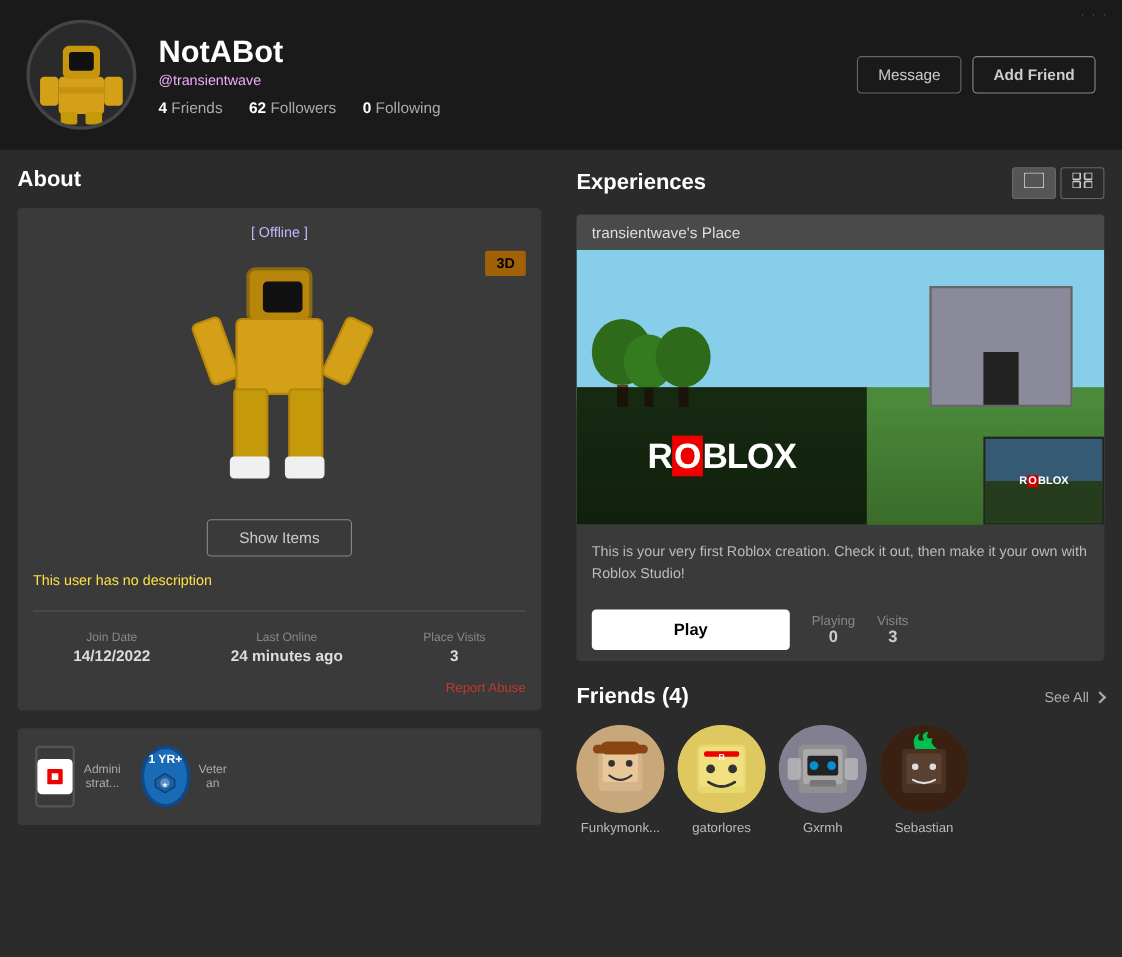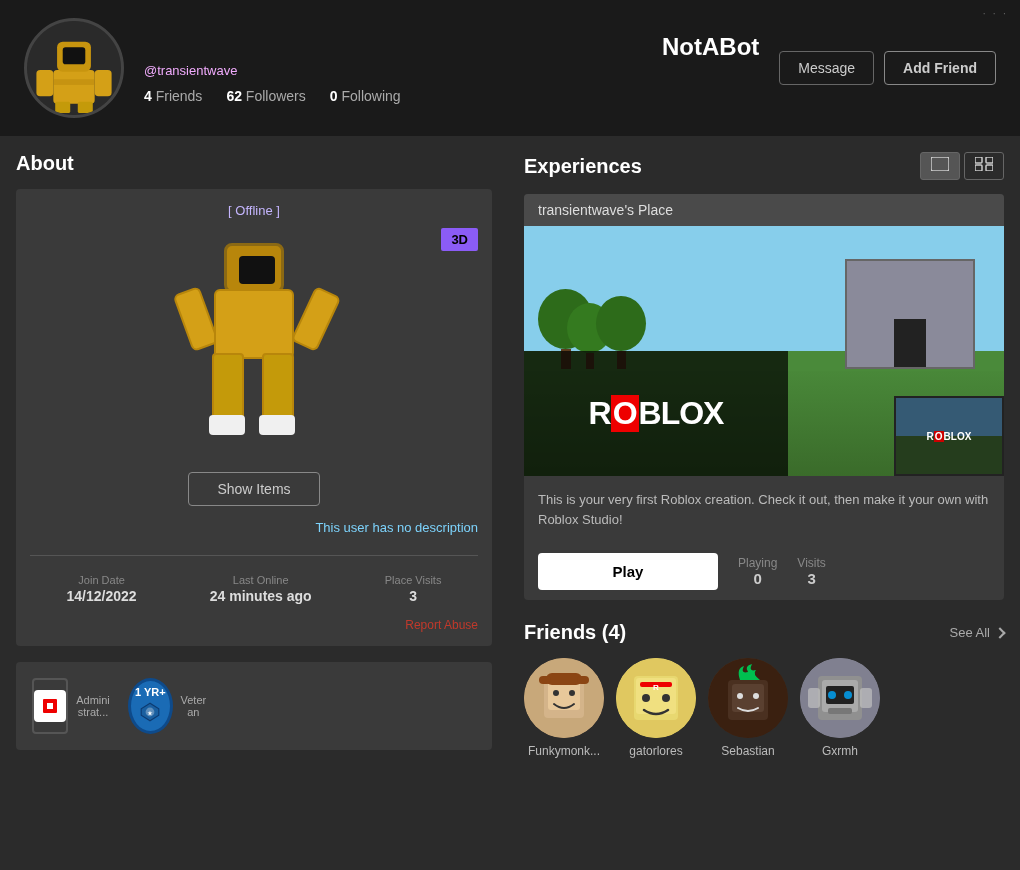--- a/index.html
+++ b/index.html
@@ -37,24 +37,23 @@
       flex-shrink: 0;
       border: 3px solid #444;
       display: flex;
       align-items: center;
       justify-content: center;
     }
     .header-info {
       flex: 1;
     }
     .header-username {
-      font-size: 24px;
+      font-size: 28px;
       font-weight: bold;
       color: #fff;
-      text-align: right;
     }
     .header-handle {
       font-size: 13px;
       color: #f0abfc;
       margin-top: 2px;
     }
     .header-stats {
       display: flex;
       gap: 24px;
       margin-top: 10px;
@@ -136,21 +135,21 @@
       display: flex;
       justify-content: center;
       align-items: center;
       height: 230px;
       background: #3a3a3a;
     }
     .btn-3d {
       position: absolute;
       top: 0;
       right: 0;
-      background: #8b5cf6;
+      background: #a16207;
       color: #000;
       border: none;
       padding: 4px 10px;
       font-size: 13px;
       font-weight: bold;
       cursor: pointer;
       border-radius: 2px;
     }
 
     
@@ -254,22 +253,22 @@
       margin: 14px auto 0;
       background: transparent;
       border: 1px solid #888;
       color: #ccc;
       padding: 8px 28px;
       border-radius: 4px;
       cursor: pointer;
       font-size: 14px;
     }
     .no-description {
-      text-align: right;
-      color: #7dd3fc;
+      text-align: left;
+      color: #fde047;
       font-size: 13px;
       margin-top: 14px;
       padding-bottom: 10px;
     }
     .divider {
       border: none;
       border-top: 1px solid #555;
       margin: 10px 0;
     }
     .stats-row {
@@ -830,48 +829,48 @@
               <rect x="24" y="24" width="32" height="5" rx="2" fill="#e00"></rect>
               <text x="40" y="32" text-anchor="middle" fill="#fff" font-size="8" font-weight="bold">R</text>
               <circle cx="30" cy="40" r="4" fill="#333"></circle>
               <circle cx="50" cy="40" r="4" fill="#333"></circle>
               <path d="M28 52 Q40 60 52 52" stroke="#333" stroke-width="2.5" fill="none" stroke-linecap="round"></path>
             </svg>
           </div>
           <div class="friend-name">gatorlores</div>
         </div>
         <div class="friend-item">
-          <div class="friend-avatar fa-sebastian">
-            <svg viewBox="0 0 80 80" width="80" height="80">
-              <circle cx="40" cy="40" r="40" fill="#3a2010"></circle>
-              <rect x="20" y="22" width="40" height="40" rx="4" fill="#4a3020"></rect>
-              <rect x="24" y="26" width="32" height="28" rx="3" fill="#5a4030"></rect>
-              <circle cx="32" cy="38" r="3" fill="#ddd"></circle>
-              <circle cx="48" cy="38" r="3" fill="#ddd"></circle>
-              <path d="M30 50 Q40 56 50 50" stroke="#ddd" stroke-width="2" fill="none" stroke-linecap="round"></path>
-
-              <path d="M32 22 Q28 10 36 8 Q32 16 40 14 Q36 8 44 6 Q40 14 48 12 Q44 16 52 22" fill="#00c050" stroke="none"></path>
-            </svg>
-          </div>
-          <div class="friend-name">Sebastian</div>
-        </div>
-        <div class="friend-item">
           <div class="friend-avatar fa-gxrmh">
             <svg viewBox="0 0 80 80" width="80" height="80">
               <circle cx="40" cy="40" r="40" fill="#808090"></circle>
               <rect x="18" y="18" width="44" height="44" rx="4" fill="#909090"></rect>
               <rect x="22" y="22" width="36" height="32" rx="3" fill="#aaaaaa"></rect>
               <rect x="26" y="28" width="28" height="18" rx="2" fill="#222"></rect>
               <circle cx="32" cy="37" r="4" fill="#00aaff" opacity="0.8"></circle>
               <circle cx="48" cy="37" r="4" fill="#00aaff" opacity="0.8"></circle>
               <rect x="28" y="50" width="24" height="6" rx="2" fill="#777"></rect>
 
               <rect x="8" y="30" width="12" height="20" rx="3" fill="#c0c0c0" opacity="0.7"></rect>
               <rect x="60" y="30" width="12" height="20" rx="3" fill="#c0c0c0" opacity="0.7"></rect>
             </svg>
           </div>
           <div class="friend-name">Gxrmh</div>
         </div>
+        <div class="friend-item">
+          <div class="friend-avatar fa-sebastian">
+            <svg viewBox="0 0 80 80" width="80" height="80">
+              <circle cx="40" cy="40" r="40" fill="#3a2010"></circle>
+              <rect x="20" y="22" width="40" height="40" rx="4" fill="#4a3020"></rect>
+              <rect x="24" y="26" width="32" height="28" rx="3" fill="#5a4030"></rect>
+              <circle cx="32" cy="38" r="3" fill="#ddd"></circle>
+              <circle cx="48" cy="38" r="3" fill="#ddd"></circle>
+              <path d="M30 50 Q40 56 50 50" stroke="#ddd" stroke-width="2" fill="none" stroke-linecap="round"></path>
+
+              <path d="M32 22 Q28 10 36 8 Q32 16 40 14 Q36 8 44 6 Q40 14 48 12 Q44 16 52 22" fill="#00c050" stroke="none"></path>
+            </svg>
+          </div>
+          <div class="friend-name">Sebastian</div>
+        </div>
       </div>
     </div>
 
   </div>
 </div>
 
 </body></html>

